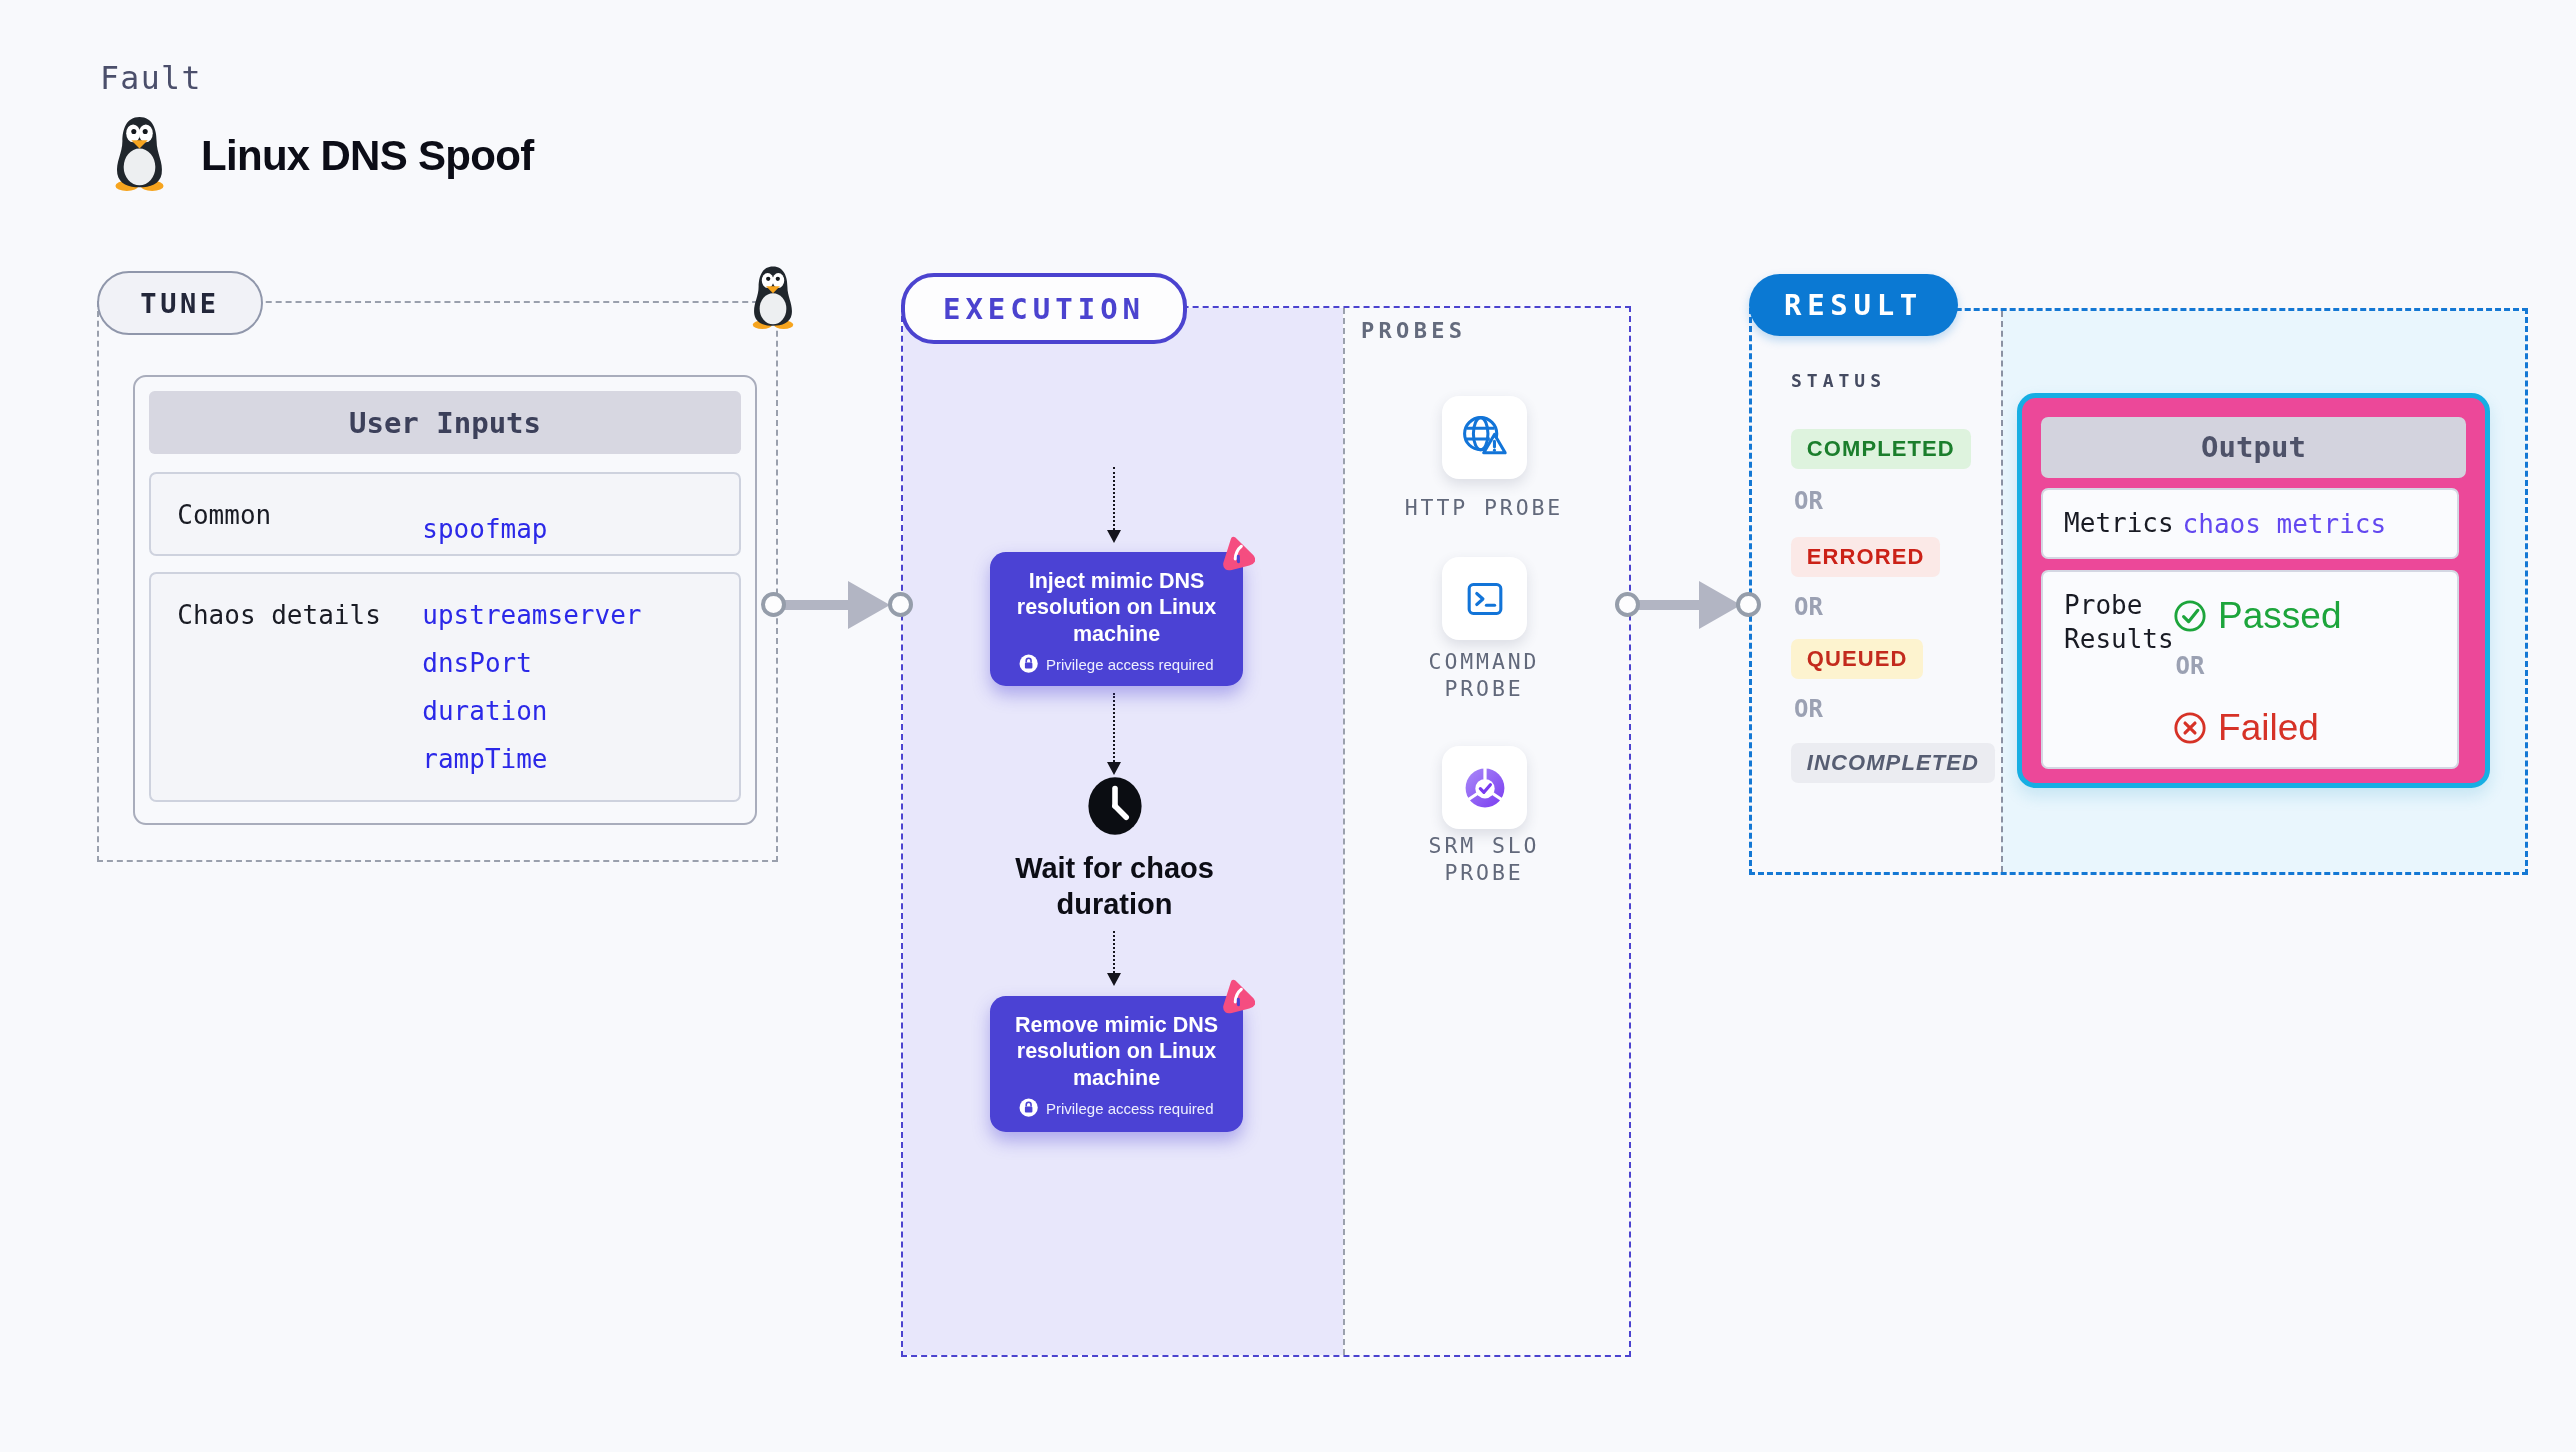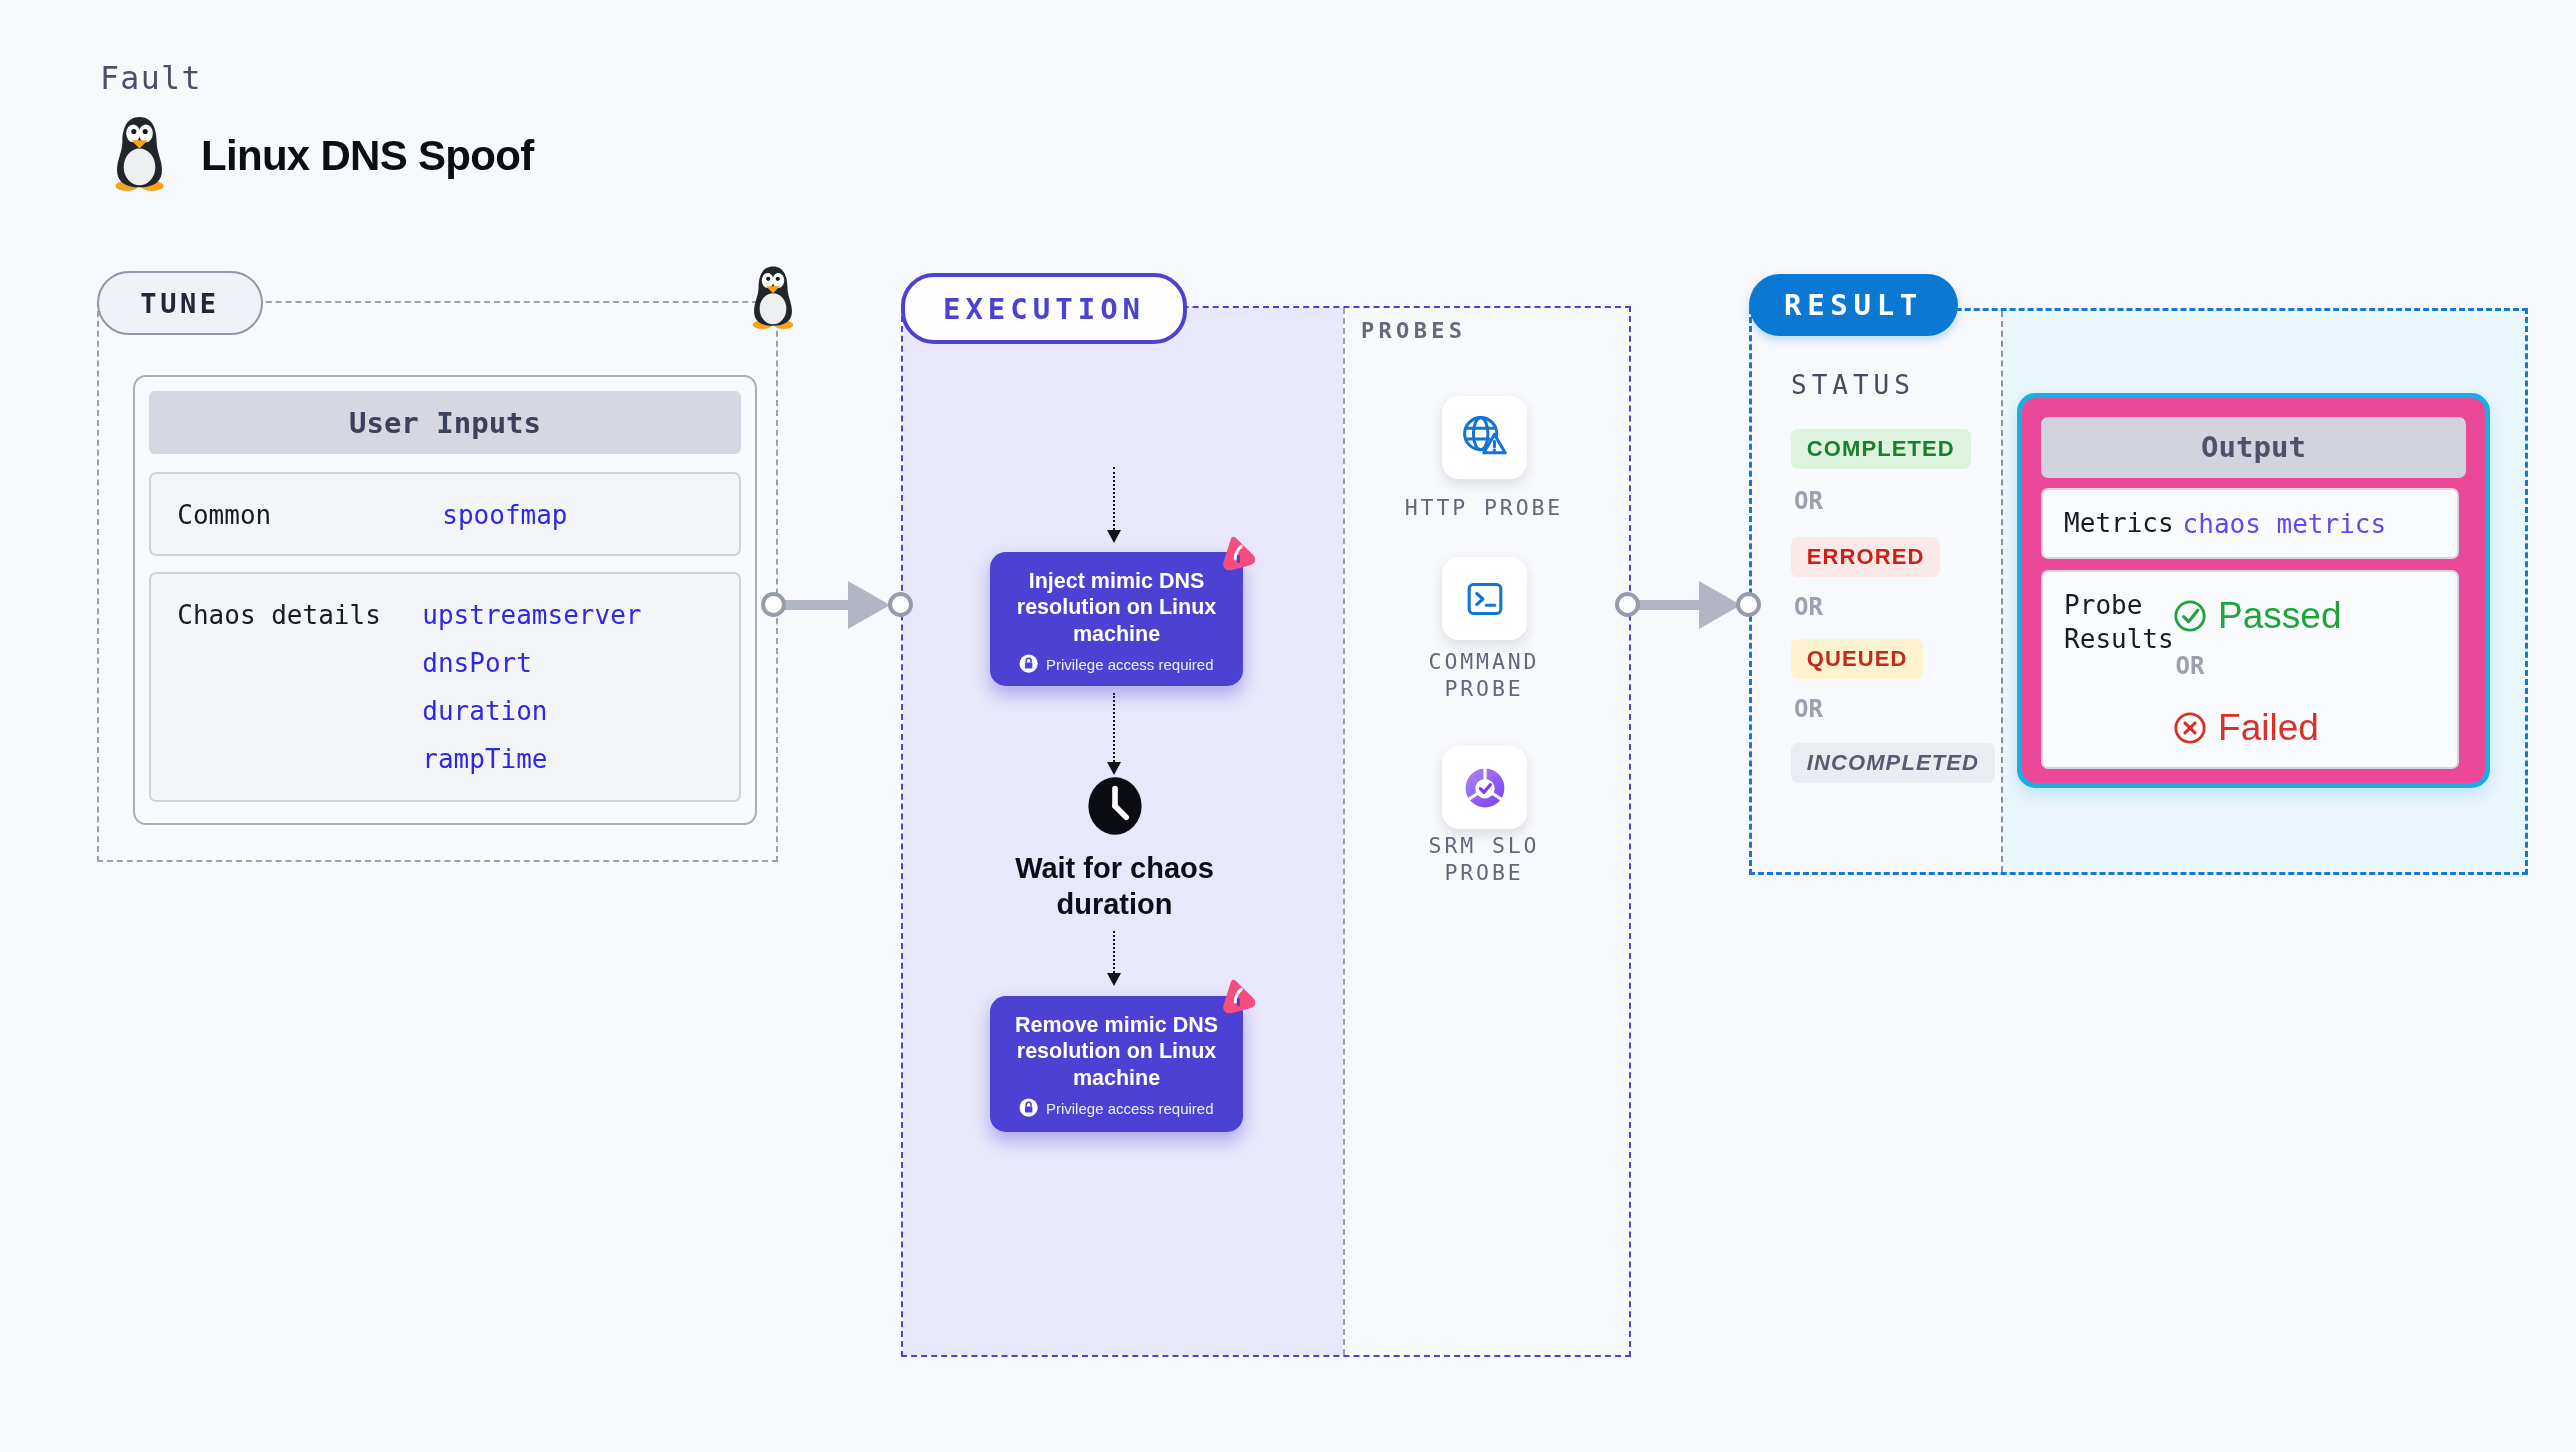--- a/index.html
+++ b/index.html
@@ -65,21 +65,21 @@
   .clock-wrap{left:1087px;top:776px;width:56px;height:60px;z-index:3;}
 
   
   .probes-title{left:1361px;top:318px;font-size:22px;font-weight:700;color:#646b7d;letter-spacing:4.3px;z-index:3;}
   .probe-card{left:1442px;width:85px;height:83px;background:#ffffff;border-radius:17px;z-index:3;
               box-shadow:0 5.7px 13px rgba(55,65,90,.14);display:flex;align-items:center;justify-content:center;}
   .probe-label{left:1391px;width:186px;text-align:center;font-size:21.5px;font-weight:500;color:#62697b;
                letter-spacing:2.9px;line-height:27px;z-index:3;}
 
   
-  .status-title{position:absolute;left:39px;top:59px;font-size:26px;font-weight:400;color:#454b61;
+  .status-title{position:absolute;left:39px;top:59px;font-size:18px;font-weight:700;color:#454b61;
                 letter-spacing:5px;}
   .status-badge{position:absolute;left:39px;padding:7.2px 15.8px;border-radius:7.2px;font-size:22px;font-weight:700;
                 letter-spacing:1.1px;}
   .badge-completed{background:#def3de;color:#1b7e2c;}
   .badge-errored{background:#fbe9e7;color:#cb2117;}
   .badge-queued{background:#fdf3cf;color:#c32a1d;}
   .badge-incompleted{background:#ebecf1;color:#565d72;}
   .or-label{position:absolute;left:42px;font-size:24px;font-weight:600;color:#9ba1b3;}
 
   
@@ -133,21 +133,21 @@
       <circle cx="41" cy="26" r="4" fill="#14181c"></circle>
         <circle cx="59" cy="26" r="4" fill="#14181c"></circle>
       <path d="M37 40 L63 40 L50 53 Z" fill="#f6a41e"></path>
     </svg>
   </div>
 
   <div class="abs ui-card">
     <div class="ui-header mono">User Inputs</div>
     <div class="ui-row ui-row1">
       <div class="ui-row-label mono" style="top:26px;">Common</div>
-      <div class="ui-link mono" style="top:26px;margin-left:20px;">spoofmap</div>
+      <div class="ui-link mono" style="top:40px;">spoofmap</div>
     </div>
     <div class="ui-row ui-row2">
       <div class="ui-row-label mono" style="top:26px;">Chaos details</div>
       <div class="ui-link mono" style="top:26px;">upstreamserver</div>
       <div class="ui-link mono" style="top:74px;">dnsPort</div>
       <div class="ui-link mono" style="top:122px;">duration</div>
       <div class="ui-link mono" style="top:170px;">rampTime</div>
     </div>
   </div>
 

